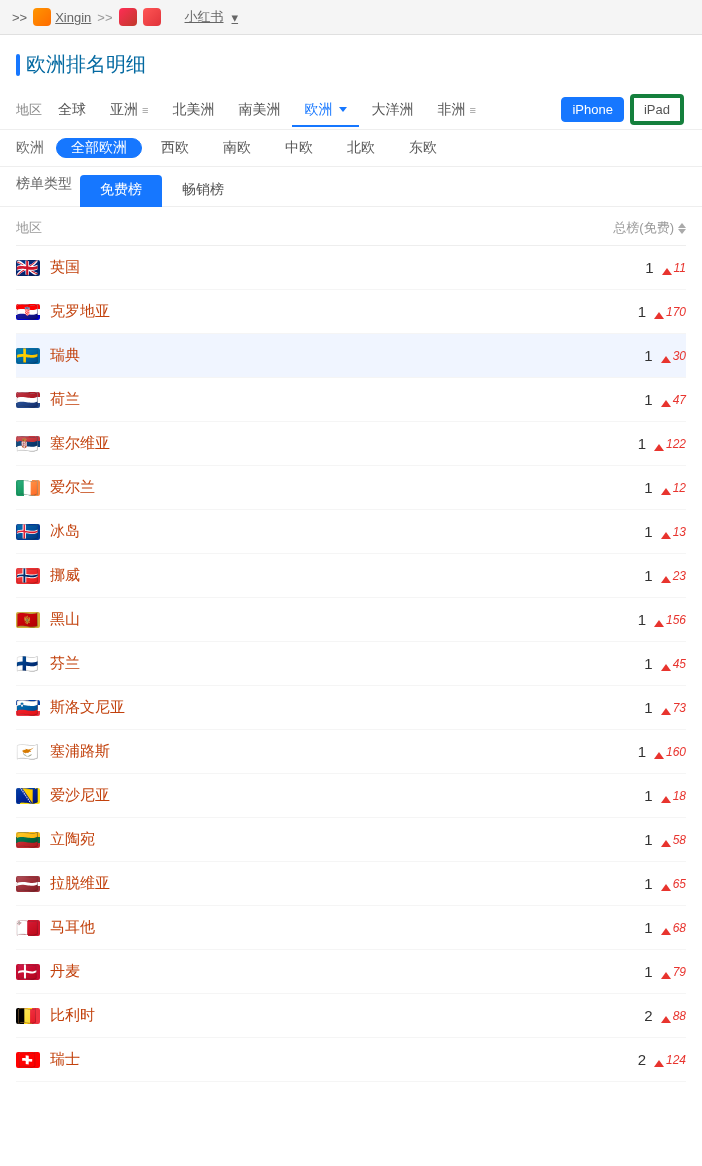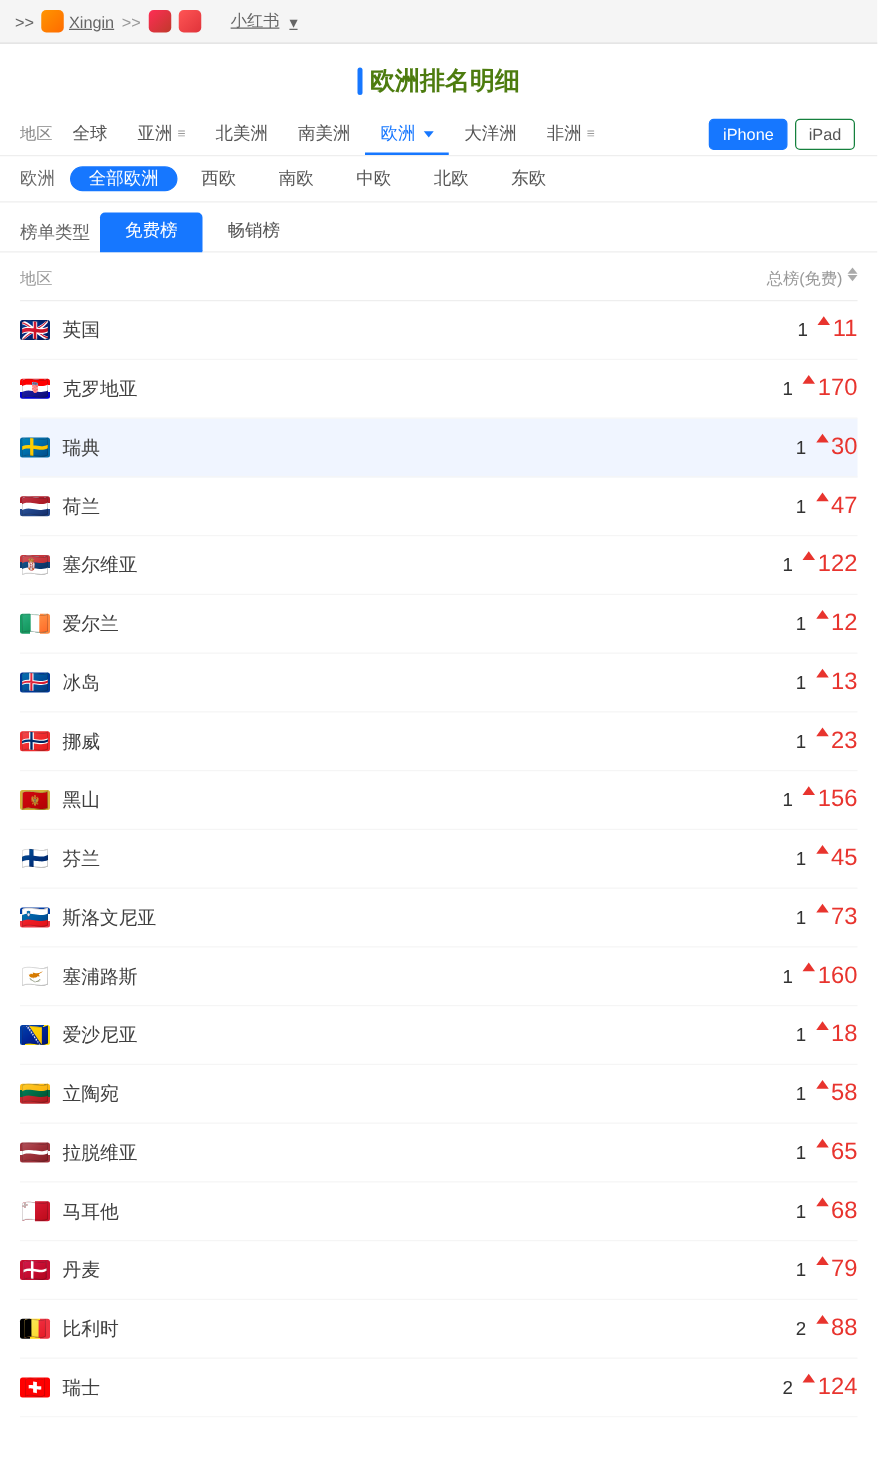--- a/index.html
+++ b/index.html
@@ -8,22 +8,22 @@
     .breadcrumb {
       display: flex; align-items: center; gap: 6px;
       padding: 8px 12px; background: #f5f5f5; border-bottom: 1px solid #e0e0e0;
       font-size: 13px; color: #666;
     }
     .breadcrumb-arrow { color: #999; }
     .breadcrumb-item { display: flex; align-items: center; gap: 4px; text-decoration: underline; }
 
     .page-title {
       padding: 16px 16px 12px;
-      font-size: 20px; font-weight: bold; color: #4d7c0f;
-      display: flex; align-items: center; gap: 6px; justify-content: center;
+      font-size: 20px; font-weight: normal; color: #0369a1;
+      display: flex; align-items: center; gap: 6px;
     }
     .title-bar { width: 4px; height: 22px; background: #1677ff; border-radius: 2px; }
 
     .tabs-row {
       display: flex; align-items: center; gap: 0;
       padding: 0 16px; border-bottom: 1px solid #eee;
       overflow-x: auto;
     }
     .tabs-row::-webkit-scrollbar { display:none; }
     .tab-item {
@@ -34,74 +34,74 @@
     .tab-item.active { color: #1677ff; font-weight: 500; }
     .tab-item.active::after { content:''; position:absolute; bottom:0; left:0; right:0; height:2px; background:#1677ff; }
     .tab-label-prefix { color: #888; font-size: 13px; margin-right: 4px; }
 
     .tab-device {
       padding: 4px 10px; border: 1px solid #1677ff; border-radius: 4px;
       color: #1677ff; cursor: pointer; font-size: 13px; margin: 4px 4px;
     }
     .tab-device.active { background: #1677ff; color: #fff; }
     .tab-device-plain {
-      padding: 4px 10px; border: 1px solid #15803d; border-radius: 4px;
+      padding: 4px 10px; border: 4px solid #15803d; border-radius: 4px;
       color: #555; cursor: pointer; font-size: 13px; margin: 4px 2px;
     }
 
     .sub-tabs-row {
       display: flex; align-items: center; gap: 4px;
       padding: 8px 16px; border-bottom: 1px solid #eee;
     }
     .sub-tab-label { color: #666; margin-right: 8px; font-size: 14px; }
     .sub-tab {
       padding: 0 14px; border-radius: 16px; cursor: pointer;
       font-size: 14px; color: #555; border: 1px solid transparent;
     }
     .sub-tab.active { background: #1677ff; color: #fff; border-color: #1677ff; }
 
     .type-tabs-row {
-      display: flex; align-items: center; gap: 0;
+      display: flex; align-items: flex-start; gap: 0;
       padding: 8px 16px 0; border-bottom: 1px solid #eee;
     }
     .type-label { color: #666; font-size: 14px; margin-right: 8px; }
     .type-tab {
       padding: 6px 20px; cursor: pointer; font-size: 14px;
       border: none; background: none; color: #555;
       border-bottom: 2px solid transparent; margin-bottom: -1px;
     }
     .type-tab.active {
       background: #1677ff; color: #fff; border-radius: 4px 4px 0 0;
       border-bottom: 2px solid #1677ff;
     }
 
     .table-container { padding: 0 16px; }
     .table-header {
       display: flex; align-items: center; justify-content: space-between;
       padding: 12px 0 8px; border-bottom: 1px solid #eee;
       color: #999; font-size: 13px;
     }
     .th-region { flex: 1; }
-    .th-rank { display: flex; align-items: flex-start; gap: 4px; }
+    .th-rank { display: flex; align-items: center; gap: 4px; }
     .sort-icon { display: inline-flex; flex-direction: column; gap: 1px; }
     .sort-icon span { display: block; width: 0; height: 0; }
     .sort-up { border-left: 4px solid transparent; border-right: 4px solid transparent; border-bottom: 5px solid #aaa; }
     .sort-down { border-left: 4px solid transparent; border-right: 4px solid transparent; border-top: 5px solid #aaa; }
 
     .table-row {
       display: flex; align-items: center; justify-content: space-between;
       padding: 12px 0; border-bottom: 1px solid #f5f5f5; cursor: pointer;
     }
     .table-row.highlighted { background: #f0f5ff; }
     .row-left { display: flex; align-items: center; gap: 10px; }
     .flag { width: 24px; height: 16px; border-radius: 2px; overflow: hidden; display: inline-block; }
-    .row-name { font-size: 15px; color: #404040; }
+    .row-name { font-size: 15px; color: #c2410c; }
     .row-right { display: flex; align-items: center; gap: 8px; }
     .rank-num { font-size: 15px; color: #333; min-width: 20px; text-align: right; }
-    .rank-change { display: flex; align-items: flex-start; gap: 2px; font-size: 19px; }
+    .rank-change { display: flex; align-items: flex-end; gap: 2px; font-size: 12px; font-style: italic; }
     .rank-change.up { color: #e8342e; }
     .triangle-up {
       width: 0; height: 0;
       border-left: 5px solid transparent;
       border-right: 5px solid transparent;
       border-bottom: 7px solid #e8342e;
     }
 
     
     .f-gb { background: #012169; }

